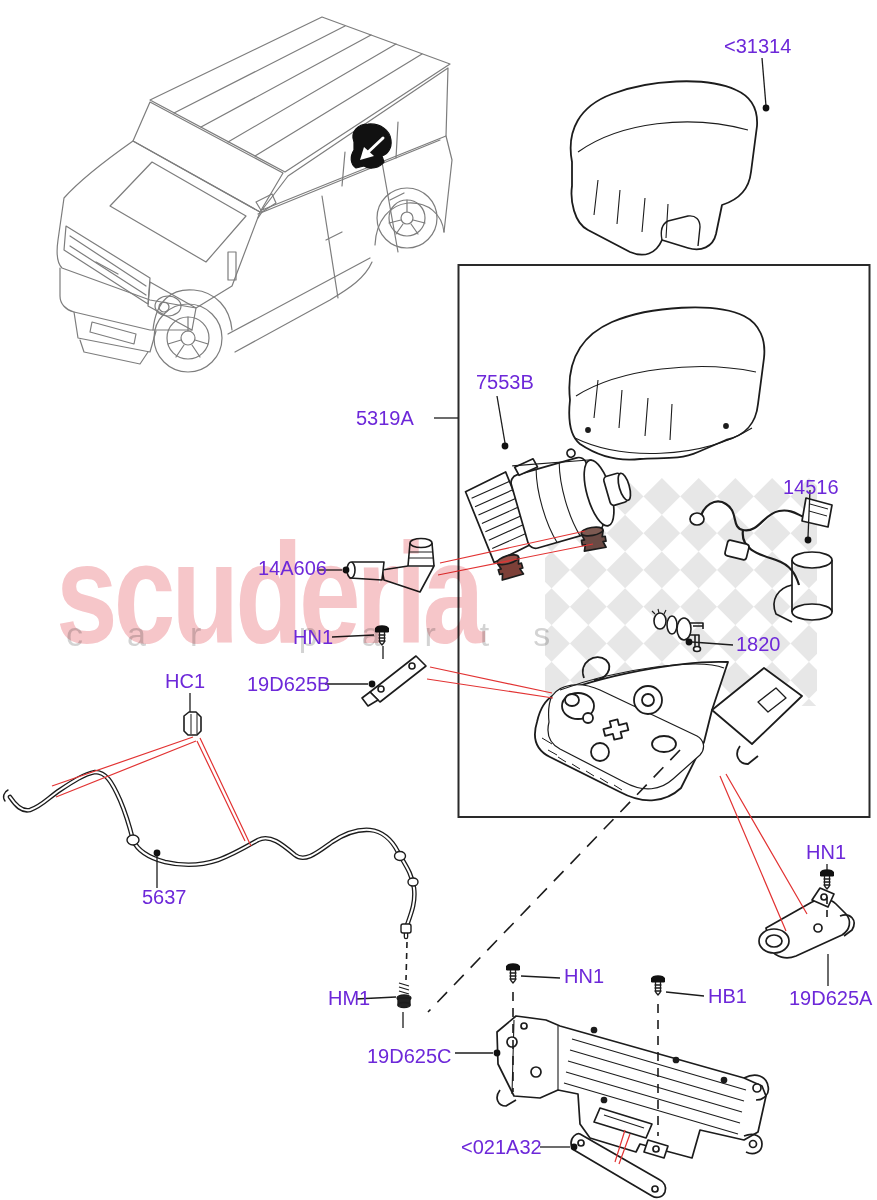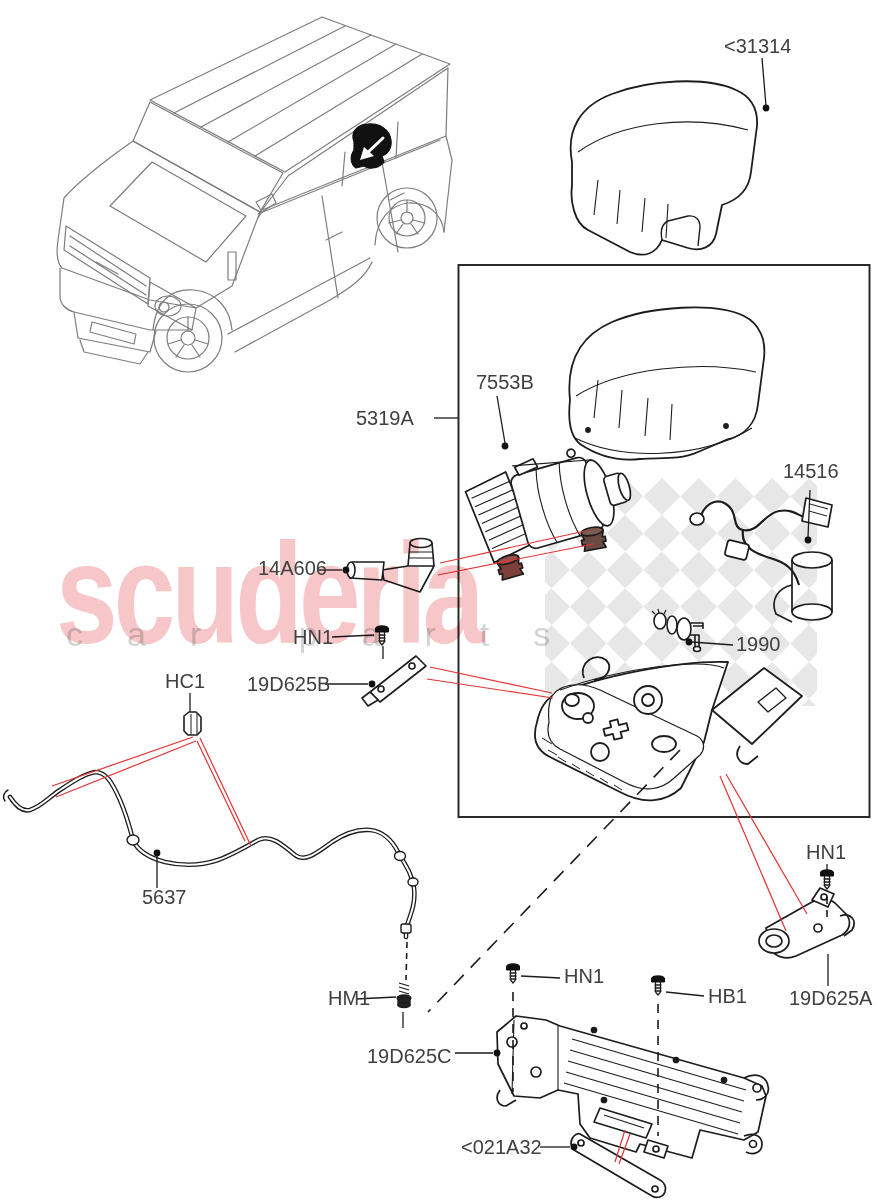--- a/index.html
+++ b/index.html
@@ -1,19 +1,19 @@
 <!DOCTYPE html>
 <html><head>
 <meta charset="utf-8">
 <style>
   html,body{margin:0;padding:0;background:#fff;}
   .stage{position:relative;width:877px;height:1200px;background:#fff;overflow:hidden;
          font-family:"Liberation Sans",sans-serif;}
   .stage svg{position:absolute;left:0;top:0;}
-  .lbl{position:absolute;font:20px/1.05 "Liberation Sans",sans-serif;color:#404040;
+  .lbl{position:absolute;font:20px/1.05 "Liberation Sans",sans-serif;color:#6d28d9;
        white-space:nowrap;cursor:pointer;}
   .wm-brand{position:absolute;left:56px;top:512px;font-size:142px;font-weight:bold;
             letter-spacing:-5px;color:#ee969d;opacity:.55;transform:scaleX(.78);
             transform-origin:left top;mix-blend-mode:multiply;pointer-events:none;}
   .wm-tag{position:absolute;left:66px;top:615px;font-size:34px;color:#cfcfcf;opacity:.9;
           letter-spacing:44px;mix-blend-mode:multiply;pointer-events:none;text-align:right;}
 </style>
 </head>
 <body>
 
@@ -328,26 +328,26 @@
     <path d="M407,942 L406,980" stroke-dasharray="6 5"></path>
   </g>
 </svg>
 
 <div class="wm-brand">scuderia</div>
 <div class="wm-tag">car parts</div>
 
 <div class="lbl" style="left:724px;top:36px">&lt;31314</div>
 <div class="lbl" style="left:356px;top:408px">5319A</div>
 <div class="lbl" style="left:476px;top:372px">7553B</div>
-<div class="lbl" style="left:783px;top:461px">14516</div>
+<div class="lbl" style="left:783px;top:477px">14516</div>
 <div class="lbl" style="left:258px;top:558px">14A606</div>
 <div class="lbl" style="left:293px;top:627px">HN1</div>
 <div class="lbl" style="left:247px;top:674px">19D625B</div>
 <div class="lbl" style="left:165px;top:671px">HC1</div>
-<div class="lbl" style="left:736px;top:634px">1990</div>
+<div class="lbl" style="left:736px;top:634px">1820</div>
 <div class="lbl" style="left:142px;top:887px">5637</div>
 <div class="lbl" style="left:328px;top:988px">HM1</div>
 <div class="lbl" style="left:564px;top:966px">HN1</div>
 <div class="lbl" style="left:708px;top:986px">HB1</div>
 <div class="lbl" style="left:789px;top:988px">19D625A</div>
 <div class="lbl" style="left:806px;top:842px">HN1</div>
 <div class="lbl" style="left:367px;top:1046px">19D625C</div>
 <div class="lbl" style="left:461px;top:1137px">&lt;021A32</div>
 
 </div>

